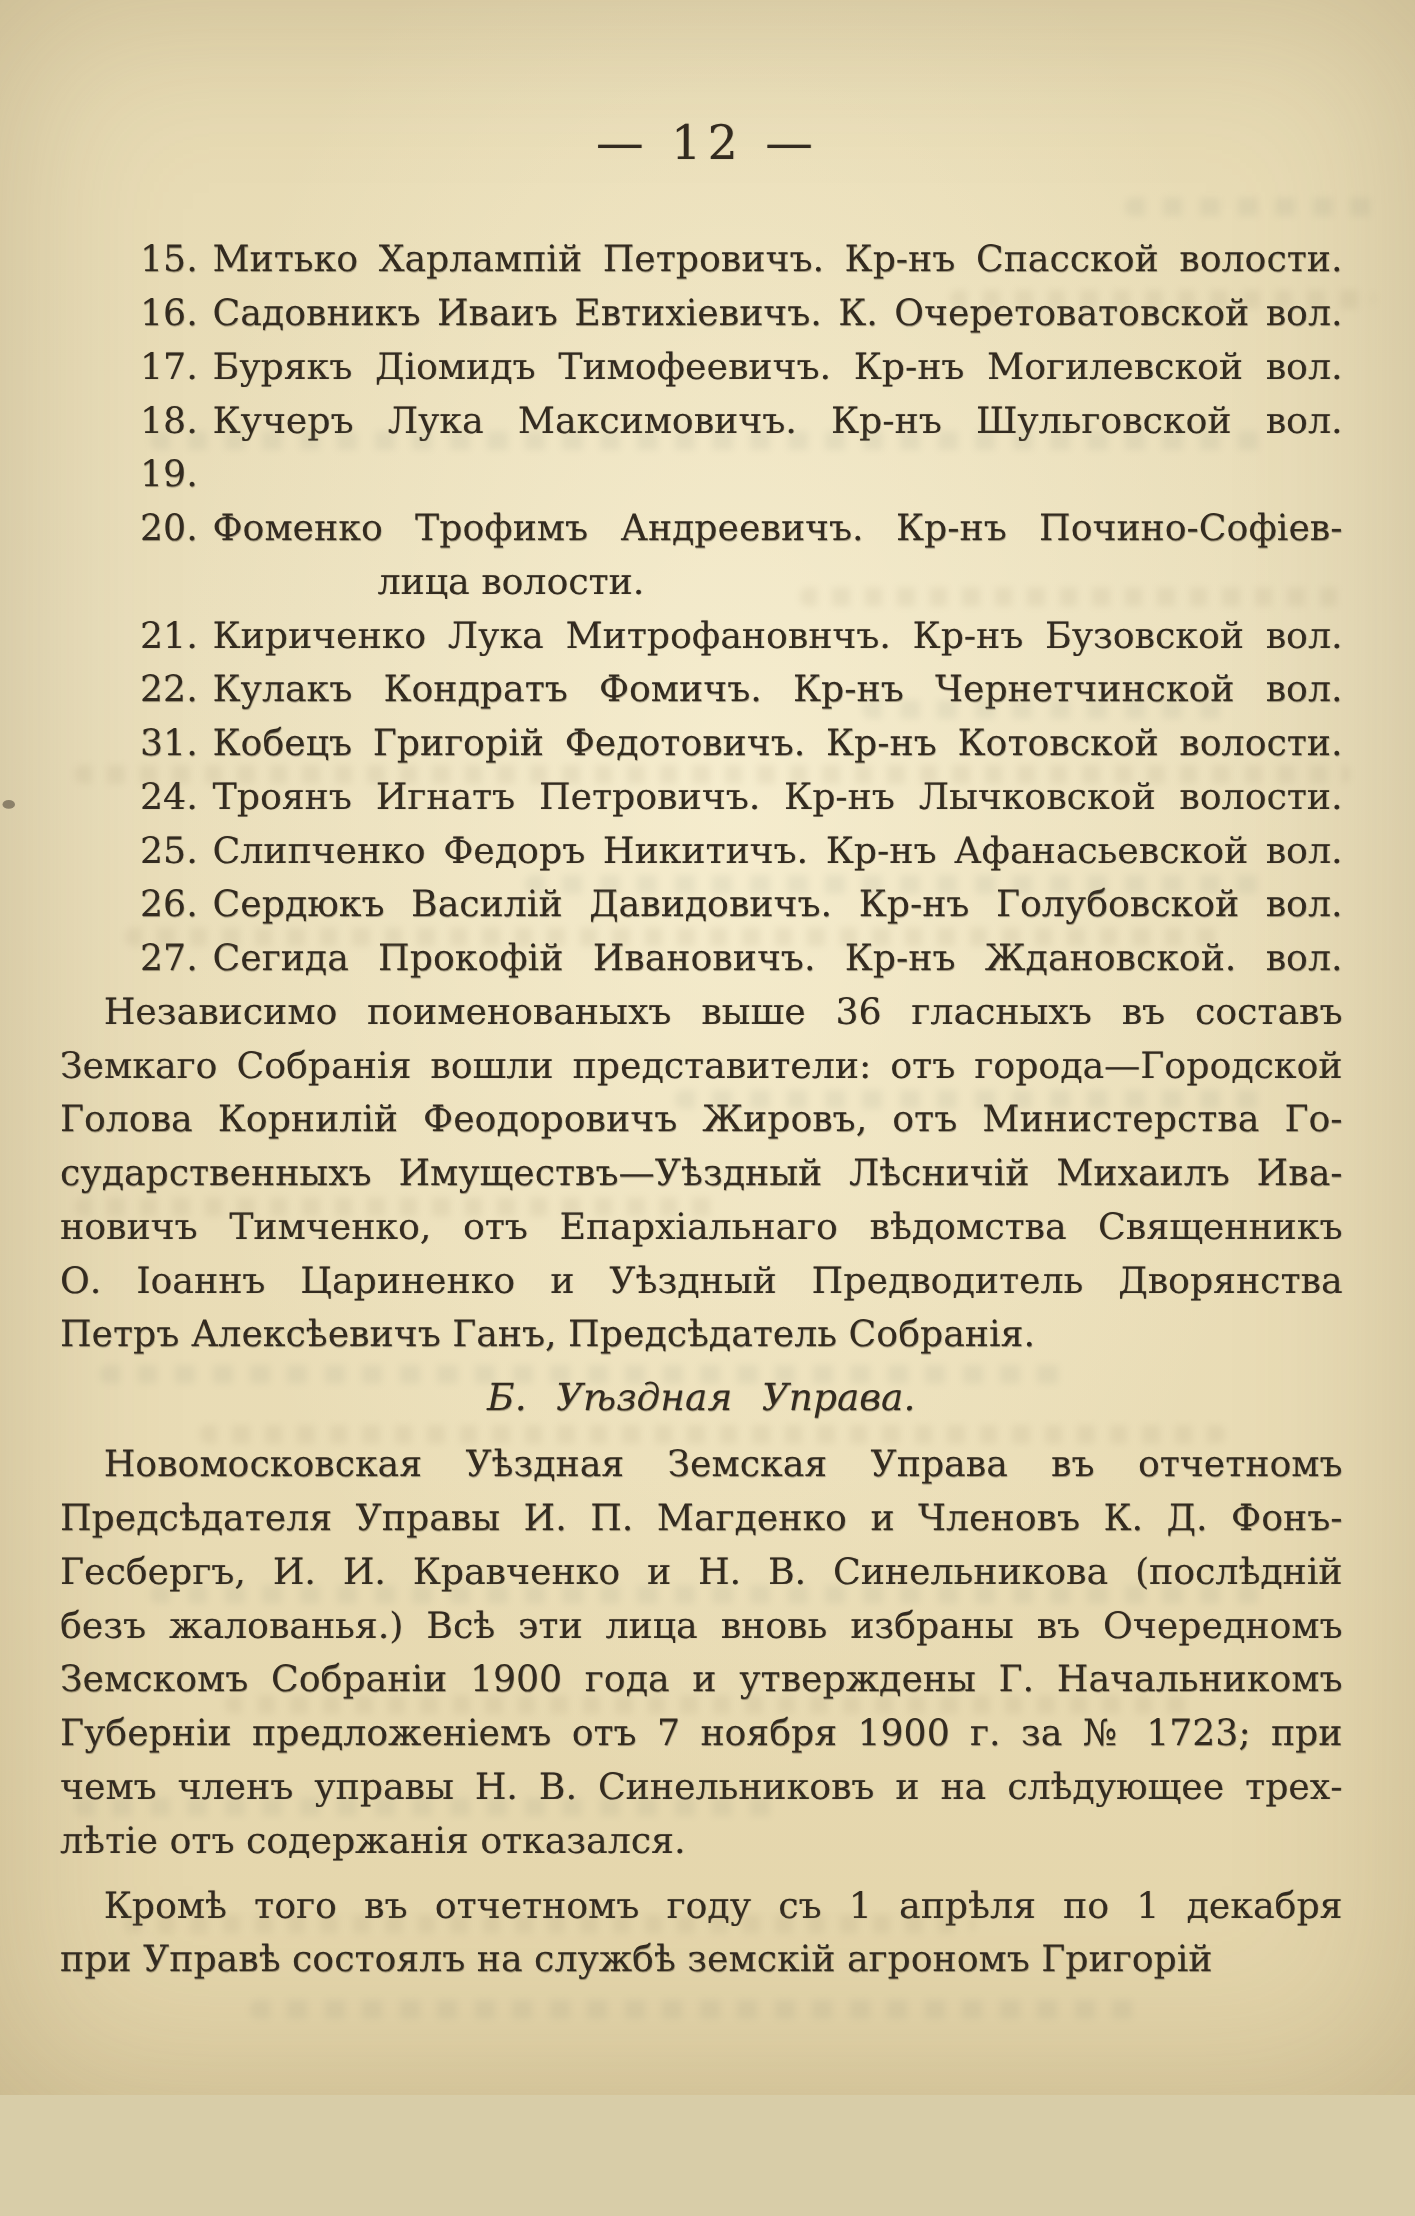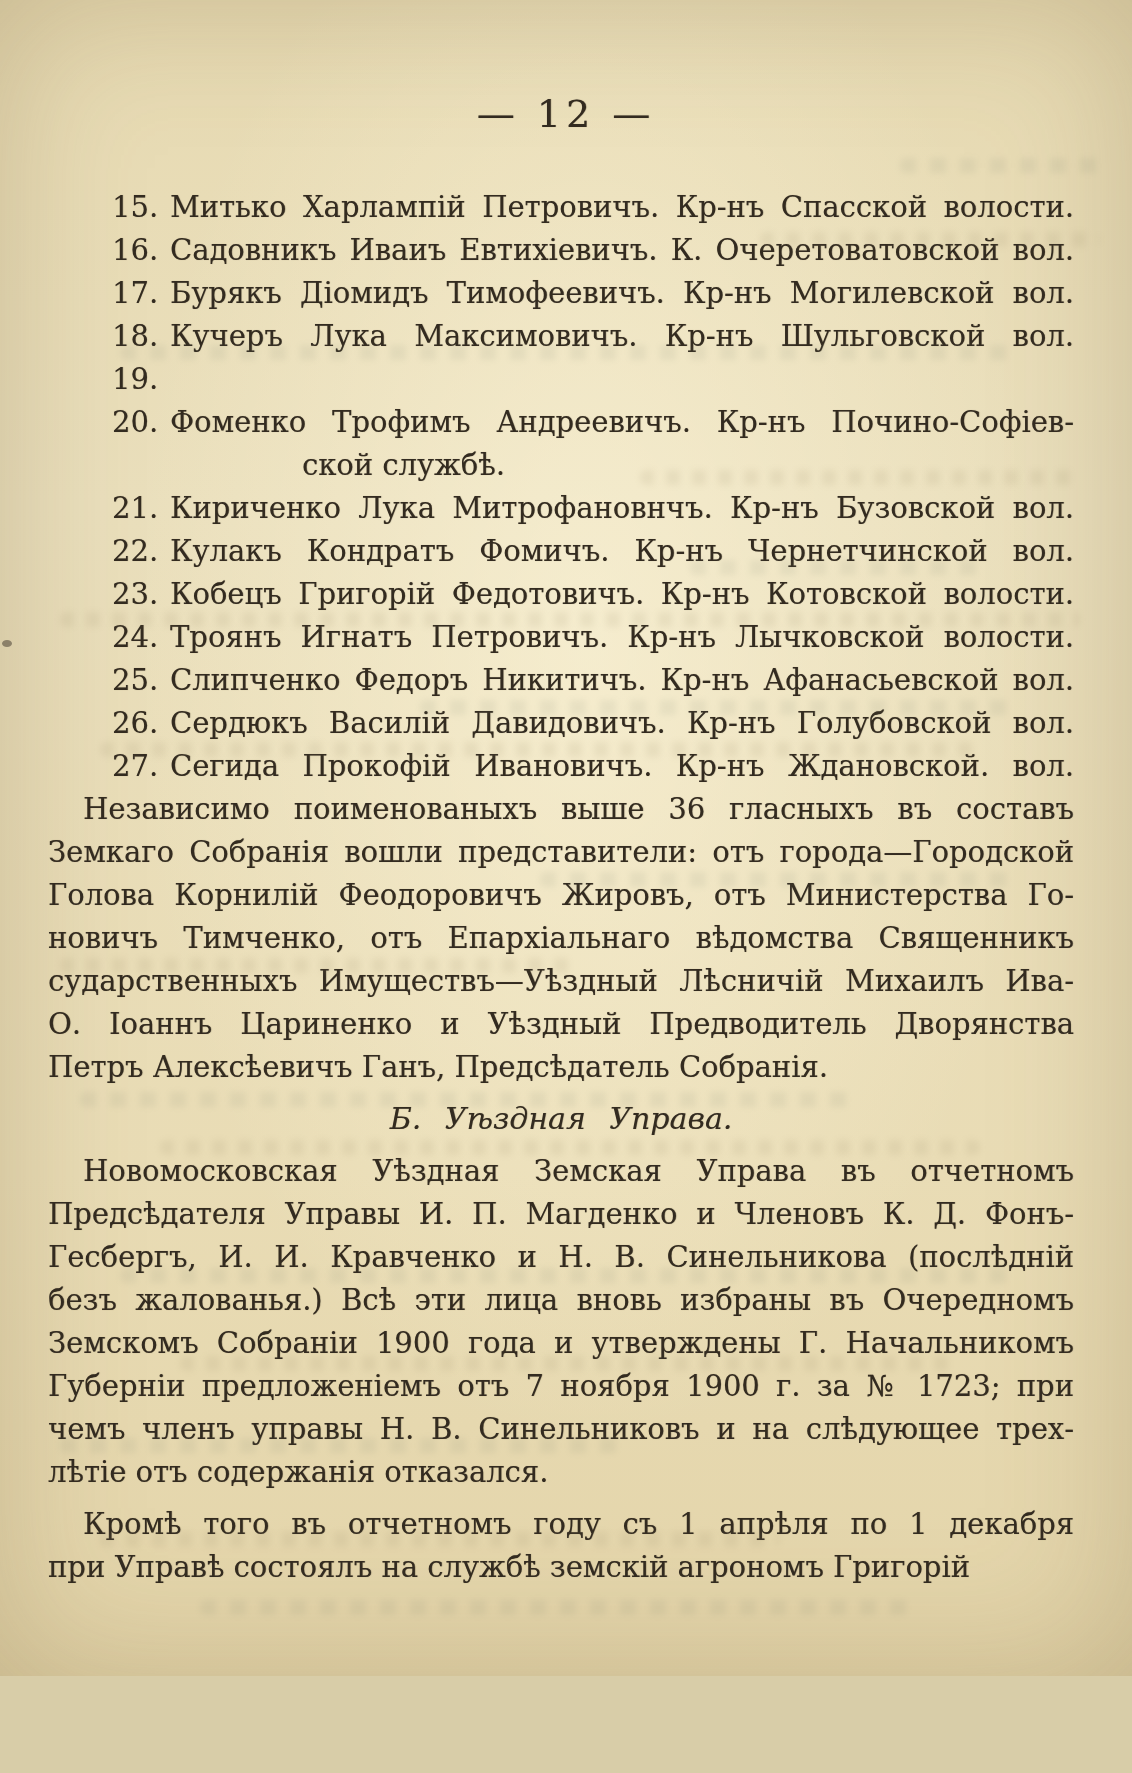--- a/index.html
+++ b/index.html
@@ -111,31 +111,31 @@
         <span class="rnum">18.</span>
         <span class="rtext">Кучеръ Лука Максимовичъ. Кр-нъ Шульговской вол.</span>
       </div>
       <div class="roster-row">
         <span class="rnum">19.</span>
       </div>
       <div class="roster-row">
         <span class="rnum">20.</span>
         <span class="rtext">Фоменко Трофимъ Андреевичъ. Кр-нъ Почино-Софіев-</span>
       </div>
-      <div class="roster-cont">ской службѣ.</div>
+      <div class="roster-cont">лица волости.</div>
       <div class="roster-row">
         <span class="rnum">21.</span>
         <span class="rtext">Кириченко Лука Митрофановнчъ. Кр-нъ Бузовской вол.</span>
       </div>
       <div class="roster-row">
         <span class="rnum">22.</span>
         <span class="rtext">Кулакъ Кондратъ Фомичъ. Кр-нъ Чернетчинской вол.</span>
       </div>
       <div class="roster-row">
-        <span class="rnum">23.</span>
+        <span class="rnum">31.</span>
         <span class="rtext">Кобецъ Григорій Федотовичъ. Кр-нъ Котовской волости.</span>
       </div>
       <div class="roster-row">
         <span class="rnum">24.</span>
         <span class="rtext">Троянъ Игнатъ Петровичъ. Кр-нъ Лычковской волости.</span>
       </div>
       <div class="roster-row">
         <span class="rnum">25.</span>
         <span class="rtext">Слипченко Федоръ Никитичъ. Кр-нъ Афанасьевской вол.</span>
       </div>
@@ -146,22 +146,22 @@
       <div class="roster-row">
         <span class="rnum">27.</span>
         <span class="rtext">Сегида Прокофій Ивановичъ. Кр-нъ Ждановской. вол.</span>
       </div>
     </div>
 
     <div class="para p1">
         <div class="tline first">Независимо поименованыхъ выше 36 гласныхъ въ составъ</div>
         <div class="tline">Земкаго Собранія вошли представители: отъ города—Городской</div>
         <div class="tline">Голова Корнилій Феодоровичъ Жировъ, отъ Министерства Го-</div>
+        <div class="tline">сударственныхъ Имуществъ—Уѣздный Лѣсничій Михаилъ Ива-</div>
         <div class="tline">новичъ Тимченко, отъ Епархіальнаго вѣдомства Священникъ</div>
-        <div class="tline">сударственныхъ Имуществъ—Уѣздный Лѣсничій Михаилъ Ива-</div>
         <div class="tline">О. Іоаннъ Цариненко и Уѣздный Предводитель Дворянства</div>
         <div class="tline last">Петръ Алексѣевичъ Ганъ, Предсѣдатель Собранія.</div>
       </div>
 
     <div class="section-heading">Б. Уѣздная Управа.</div>
 
     <div class="para p2">
         <div class="tline first">Новомосковская Уѣздная Земская Управа въ отчетномъ</div>
         <div class="tline">Предсѣдателя Управы И. П. Магденко и Членовъ К. Д. Фонъ-</div>
         <div class="tline">Гесбергъ, И. И. Кравченко и Н. В. Синельникова (послѣдній</div>

